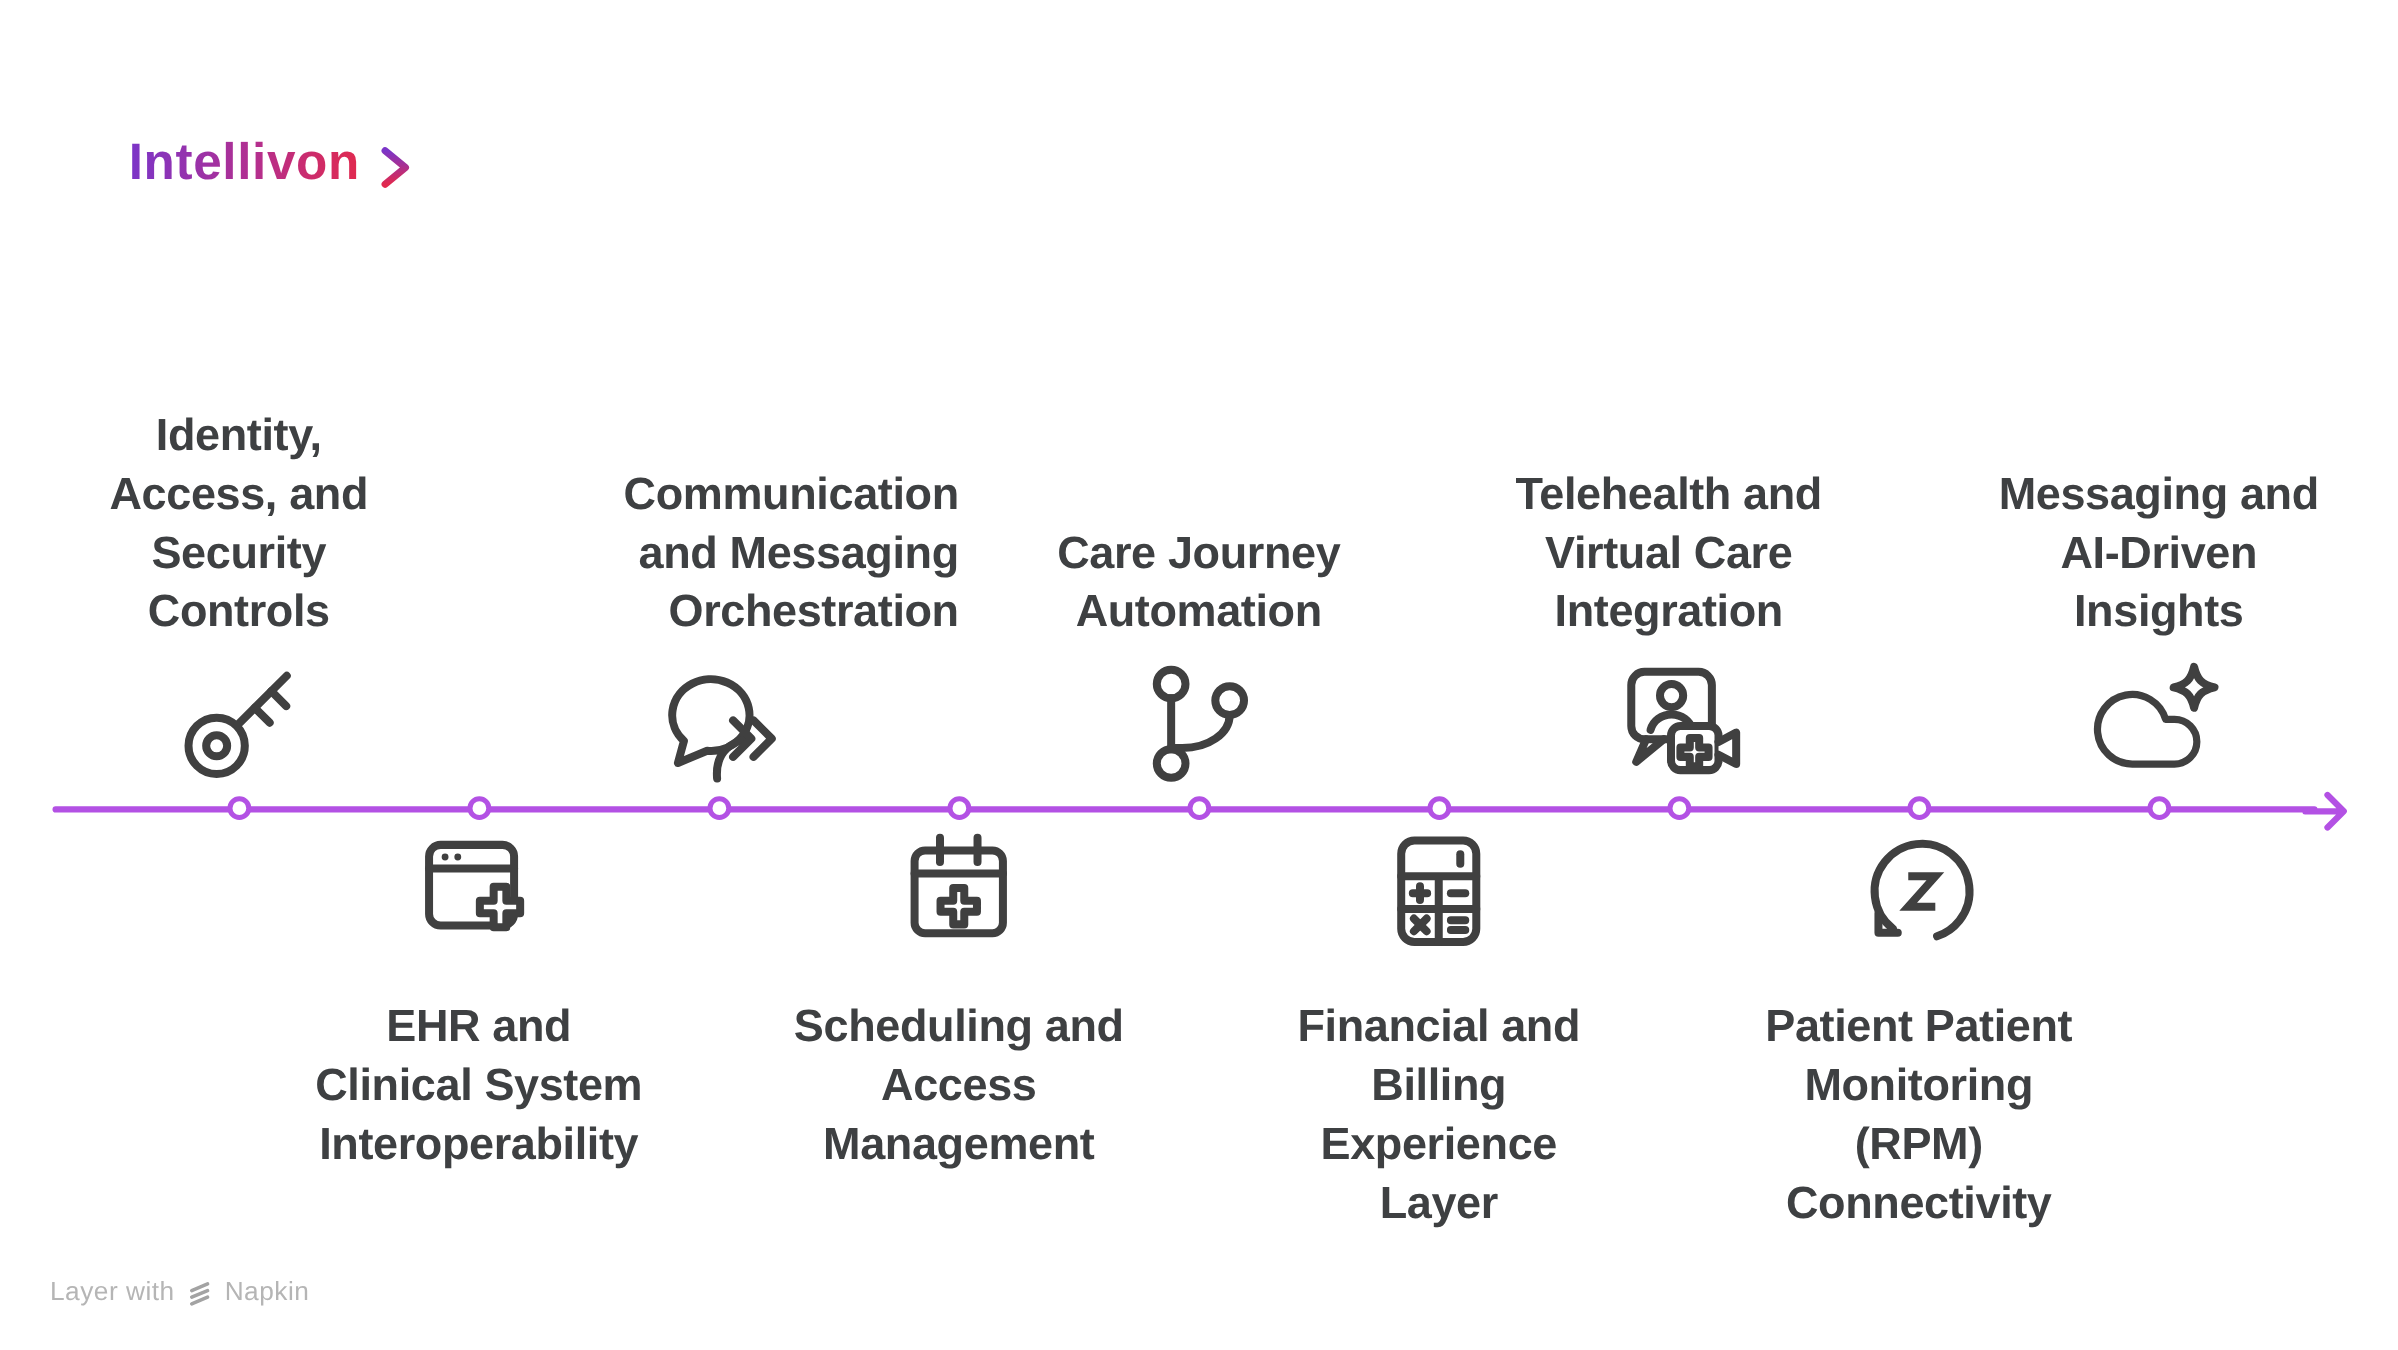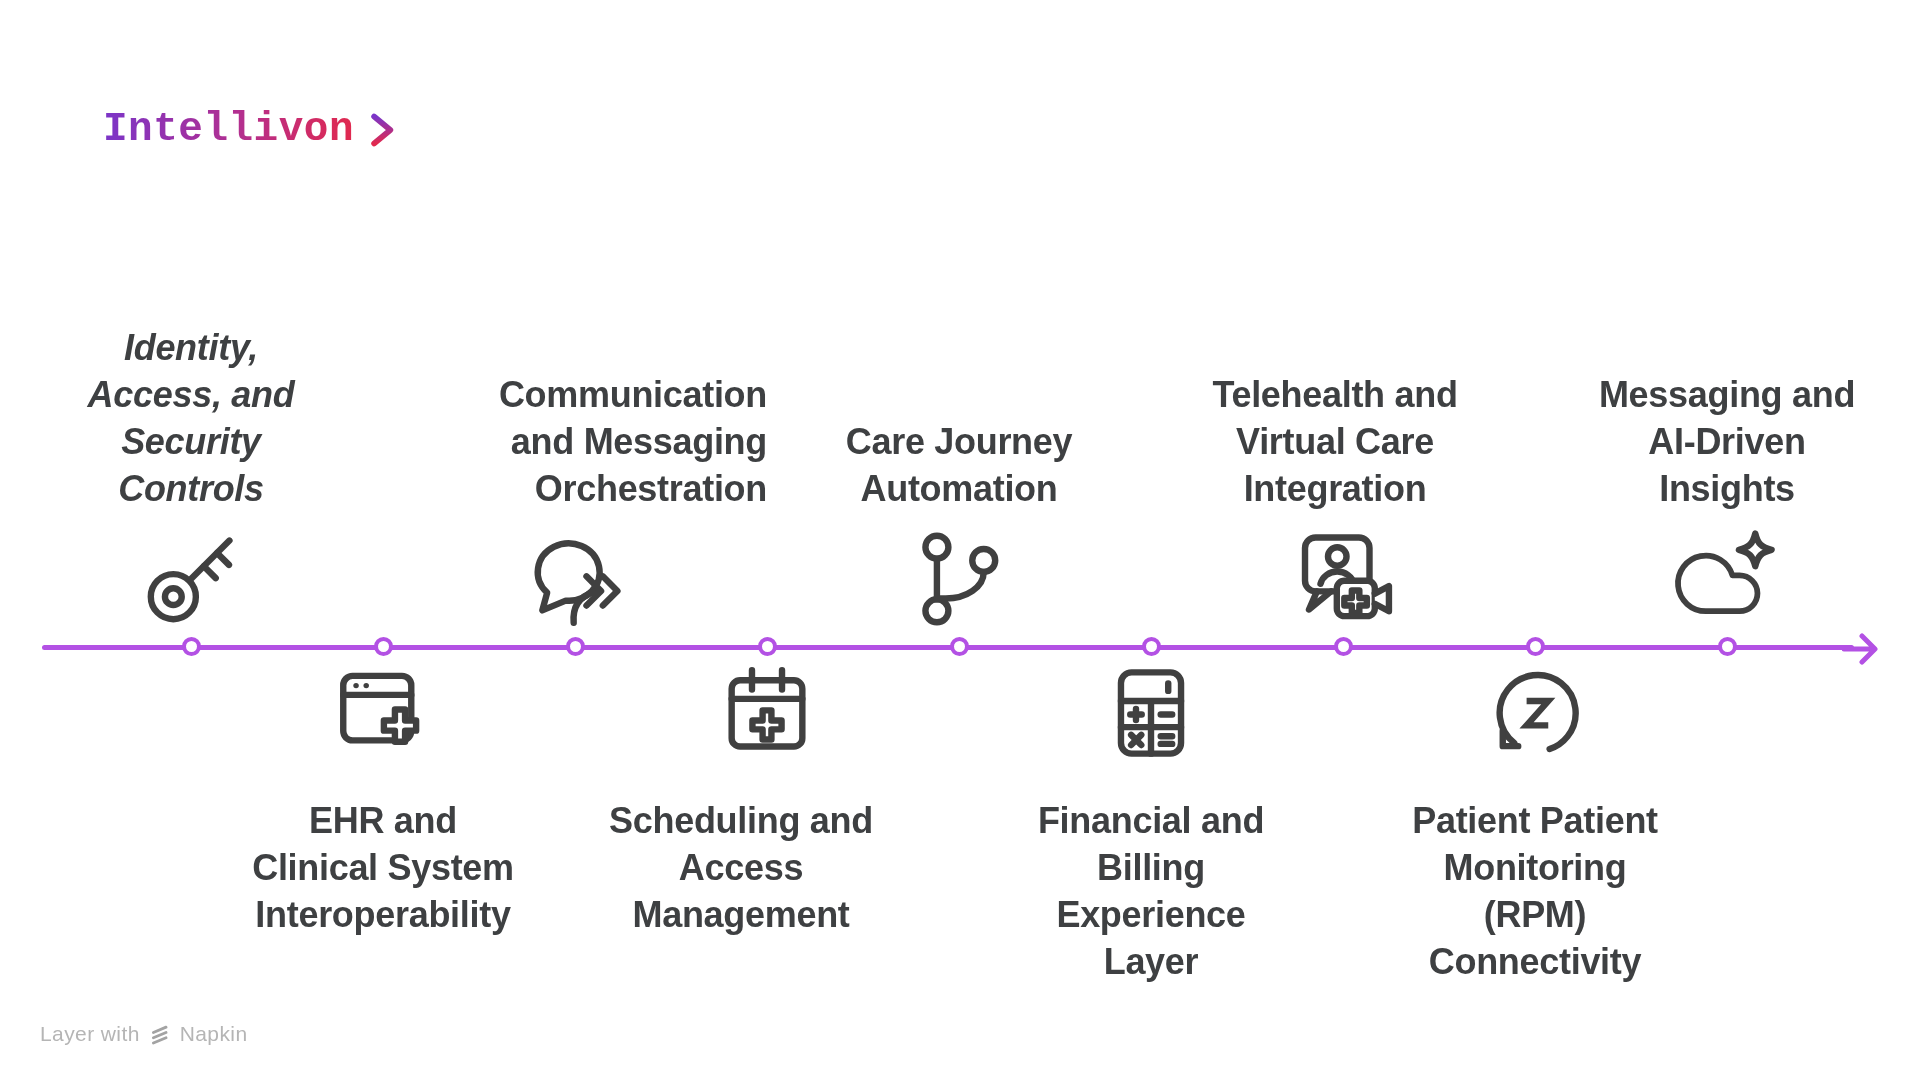--- a/index.html
+++ b/index.html
@@ -1,19 +1,19 @@
 <!DOCTYPE html>
 <html><head>
 <meta charset="utf-8">
 <style>
   html,body{margin:0;padding:0;background:#ffffff;}
   #stage{position:relative;width:1918px;height:1080px;background:#ffffff;overflow:hidden;
          font-family:"Liberation Sans",sans-serif;}
   
-  .brand{position:absolute;left:103px;top:106px;display:flex;align-items:center;gap:13px;font-family:Liberation Mono, monospace;}
+  .brand{position:absolute;left:103px;top:106px;display:flex;align-items:flex-end;gap:13px;}
   .brand-name{font-size:41px;font-weight:600;letter-spacing:.5px;
       background:linear-gradient(90deg,#7b35c8 0%,#b42f8e 55%,#e1294e 100%);
       -webkit-background-clip:text;background-clip:text;color:transparent;}
   .brand-chevron{width:34px;height:38px;margin-top:2px;}
   
   .tl-line{position:absolute;left:42px;top:645px;width:1812px;height:5px;border-radius:3px;background:#b351e4;}
   .tl-node{position:absolute;top:637px;width:19px;height:19px;box-sizing:border-box;
            border:4px solid #b351e4;border-radius:50%;background:#ffffff;}
   .tl-arrow{position:absolute;left:1842px;top:627px;width:44px;height:44px;}
   
@@ -58,21 +58,21 @@
       <div class="tl-node" style="left: 373.5px;"></div>
       <div class="tl-node" style="left: 565.5px;"></div>
       <div class="tl-node" style="left: 757.5px;"></div>
       <div class="tl-node" style="left: 949.5px;"></div>
       <div class="tl-node" style="left: 1141.5px;"></div>
       <div class="tl-node" style="left: 1333.5px;"></div>
       <div class="tl-node" style="left: 1525.5px;"></div>
       <div class="tl-node" style="left: 1717.5px;"></div>
     </div>
   <div id="items">
-      <div class="item-label above" style="left: -1px; font-style: italic;">Identity,
+      <div class="item-label above" style="left: -1px;">Identity,
 Access, and
 Security
 Controls</div>
       <div class="item-icon above" style="left: 138px;">
         <svg viewBox="0 0 24 24" class="ic">
     <circle cx="8" cy="16" r="5.1"></circle>
           <circle cx="8" cy="16" r="1.9"></circle>
     <path d="M11.7 12.3 L20.7 3.3"></path>
     <path d="M14.9 9.1 l2.7 2.7 M17.9 6.1 l2.7 2.7"></path>
   </svg>
@@ -128,21 +128,21 @@
 Interoperability</div>
       <div class="item-icon below" style="left: 330px;">
         <svg viewBox="0 0 24 24" class="ic">
     <rect x="3" y="3.6" width="15.4" height="14.6" rx="2.1"></rect>
     <path d="M3 7.9 H18.4"></path>
     <circle cx="5.9" cy="5.8" r=".62" fill="#404040" stroke="none"></circle>
     <circle cx="8.2" cy="5.8" r=".62" fill="#404040" stroke="none"></circle>
     <path d="M14.7 11.2 h2.3 v2.5 h2.5 v2.3 h-2.5 v2.5 h-2.3 v-2.5 h-2.5 v-2.3 h2.5 Z" fill="#ffffff"></path>
   </svg>
       </div>
-      <div class="item-label below" style="left: 549px;">Scheduling and
+      <div class="item-label below" style="left: 575px;">Scheduling and
 Access
 Management</div>
       <div class="item-icon below" style="left: 714px;">
         <svg viewBox="0 0 24 24" class="ic">
     <rect x="4" y="4.6" width="16" height="15" rx="1.9"></rect>
     <path d="M8.6 2.3 v4.4 M15.4 2.3 v4.4"></path>
     <path d="M4 8.8 h16"></path>
     <path d="M11 11.4 h2 v2.3 h2.3 v2 h-2.3 v2.3 h-2 v-2.3 H8.7 v-2 H11 Z"></path>
   </svg>
       </div>

